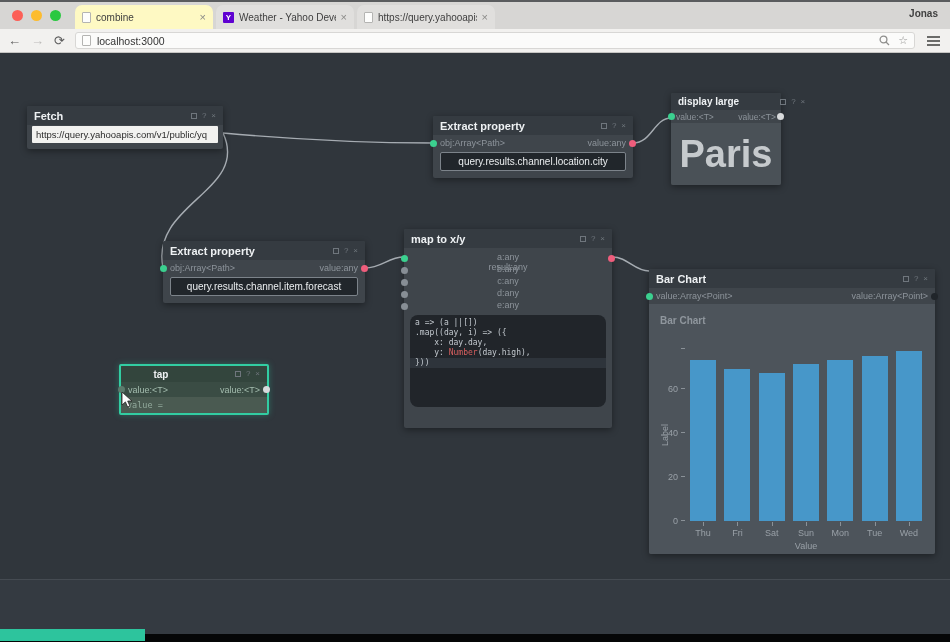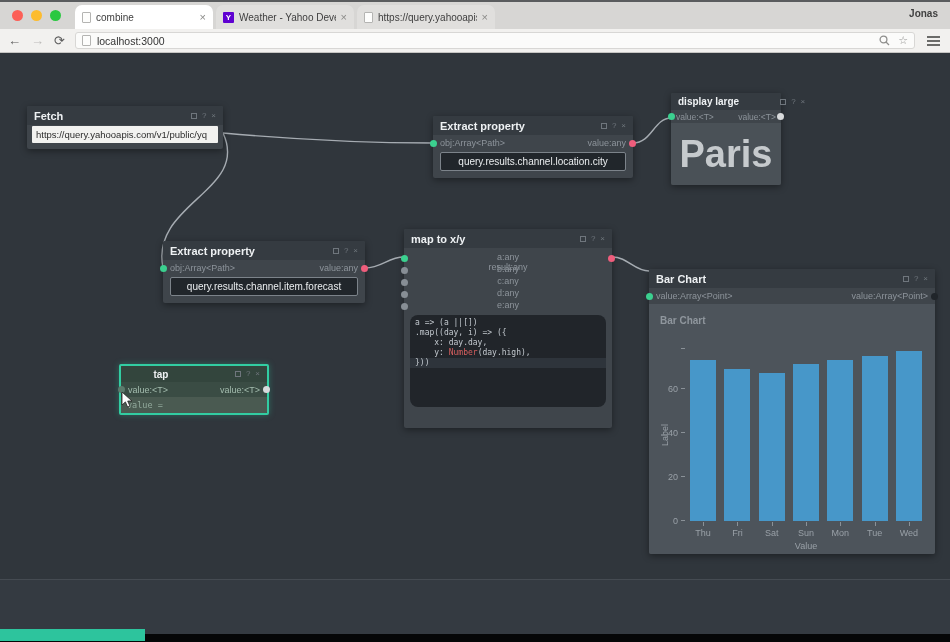--- a/index.html
+++ b/index.html
@@ -14,21 +14,21 @@
     border-top:2px solid #5a5c5e; position:relative;
   }
   .traffic { display:flex; gap:8px; align-items:center; padding:0 14px 8px 12px; }
   .tl { width:11px; height:11px; border-radius:50%; }
   .tl.red{ background:#fc5f57; } .tl.yellow{ background:#fdbc2e; } .tl.green{ background:#2ac840; }
   .tab {
     width:138px; height:24px; display:flex; align-items:center; gap:5px;
     padding:0 7px; border-radius:7px 7px 0 0; font-size:10px; color:#3e3e3e;
     background:#e0dfdd; margin-right:3px; position:relative;
   }
-  .tab.active { background:#ffffff; z-index:2;margin-top:24px; }
+  .tab.active { background:#fef9c3; z-index:2;margin-top:24px; }
   .tab .title { flex:1; white-space:nowrap; overflow:hidden; }
   .tab .close { color:#8a8a88; font-size:11px; line-height:1; }
   .fav-doc { width:9px; height:11px; background:#fdfdfc; border:1px solid #b4b4b2; border-radius:1px; flex:none; }
   .fav-yahoo { width:11px; height:11px; background:#5f01d1; color:#fff; font-size:8px; font-weight:bold;
     display:flex; align-items:center; justify-content:center; flex:none; border-radius:1px; }
   .profile { position:absolute; right:12px; top:6px; font-size:10px; color:#3f3f3f; font-weight:bold; }
   .toolbar {
     height:24px; background:#f2f1ef; border-bottom:1px solid #c6c5c3;
     display:flex; align-items:center; padding:0 8px; gap:10px; position:relative; z-index:1;
   }

